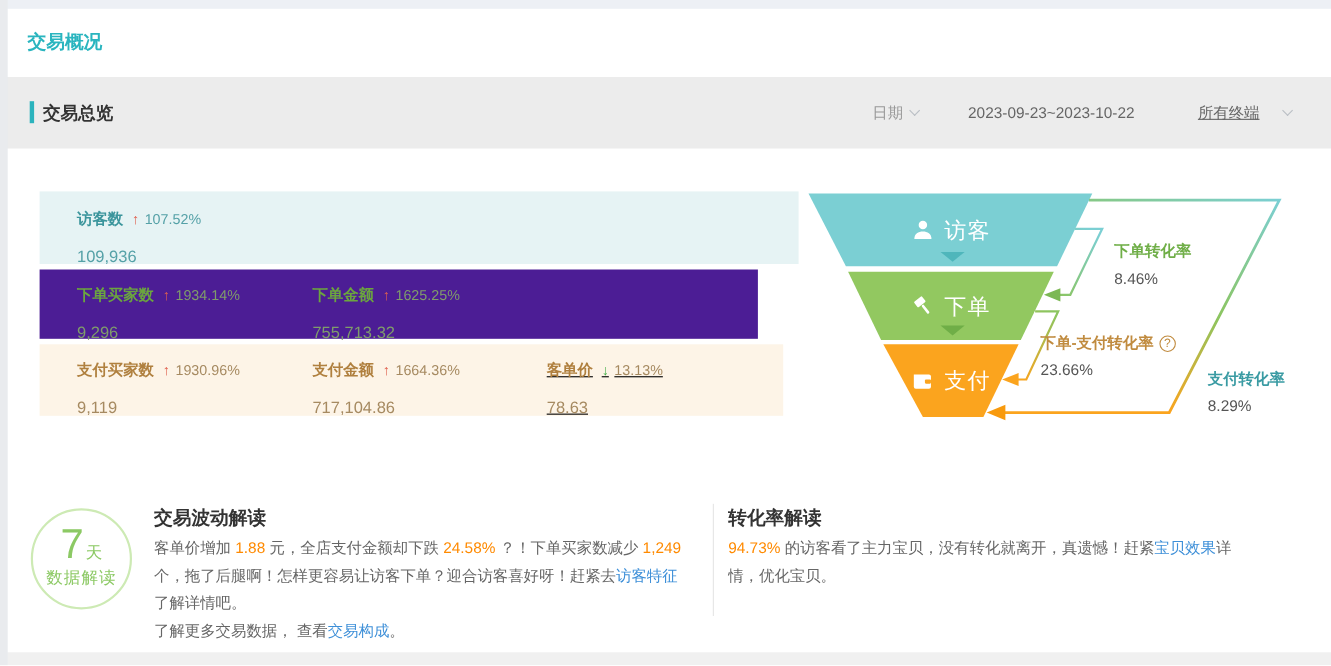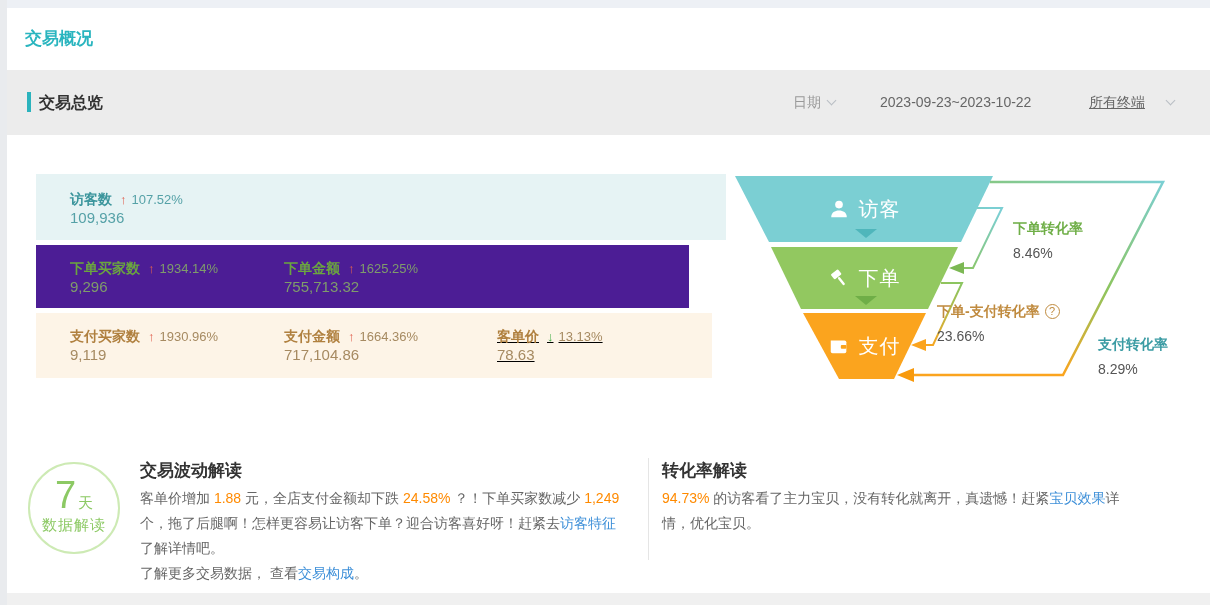--- a/index.html
+++ b/index.html
@@ -30,21 +30,21 @@
   .row-teal .mlabel { color:#3b959c; }
   .row-green .mlabel { color:#6ba53f; }
   .row-orange .mlabel { color:#b0803f; }
   .row-teal .pct, .row-teal .mvalue { color:#55a1a7; }
   .row-green .pct, .row-green .mvalue { color:#7f9c6b; }
   .row-orange .pct, .row-orange .mvalue { color:#a68a61; }
   .pct { font-size:13px; }
   .arrow { font-size:13px; font-weight:bold; margin:0 5px 0 8px; }
   .arrow.up { color:#e0604f; }
   .arrow.down { color:#47b04b; }
-  .mvalue { font-size:15px; margin-top:0; }
+  .mvalue { font-size:15px; margin-top:16px; }
 
   .funnel { left:730px; top:165px; width:480px; height:230px; }
   .funnel svg.shape { position:absolute; left:0; top:0; }
   .stage { position:absolute; left:0; width:268px; height:32px; display:flex; align-items:center; justify-content:center; color:#fff; font-size:20px; letter-spacing:1px; }
   .sicon { display:inline-flex; margin-right:9px; }
   .rate { position:absolute; white-space:nowrap; }
   .rate-label { font-size:14px; font-weight:bold; }
   .rate-label.g { color:#6fae47; }
   .rate-label.o { color:#c08b3f; }
   .rate-label.t { color:#3a9ba3; }
@@ -174,21 +174,21 @@
             <rect x="14" y="11" width="6" height="4" fill="#fba41e" rx="1"></rect>
           </svg>
       </span>
       <span>支付</span>
     </div>
 
     <div class="rate" style="left:283px;top:55px;">
       <div class="rate-label g">下单转化率</div>
       <div class="rate-value">8.46%</div>
     </div>
-    <div class="rate" style="left:207px;top:138px;">
+    <div class="rate" style="left:216px;top:138px;">
       <div class="rate-label o"><span>下单-支付转化率</span><span class="help">?</span></div>
       <div class="rate-value">23.66%</div>
     </div>
     <div class="rate" style="left:368px;top:171px;">
       <div class="rate-label t">支付转化率</div>
       <div class="rate-value">8.29%</div>
     </div>
   </div>
 
   <div class="abs badge">

